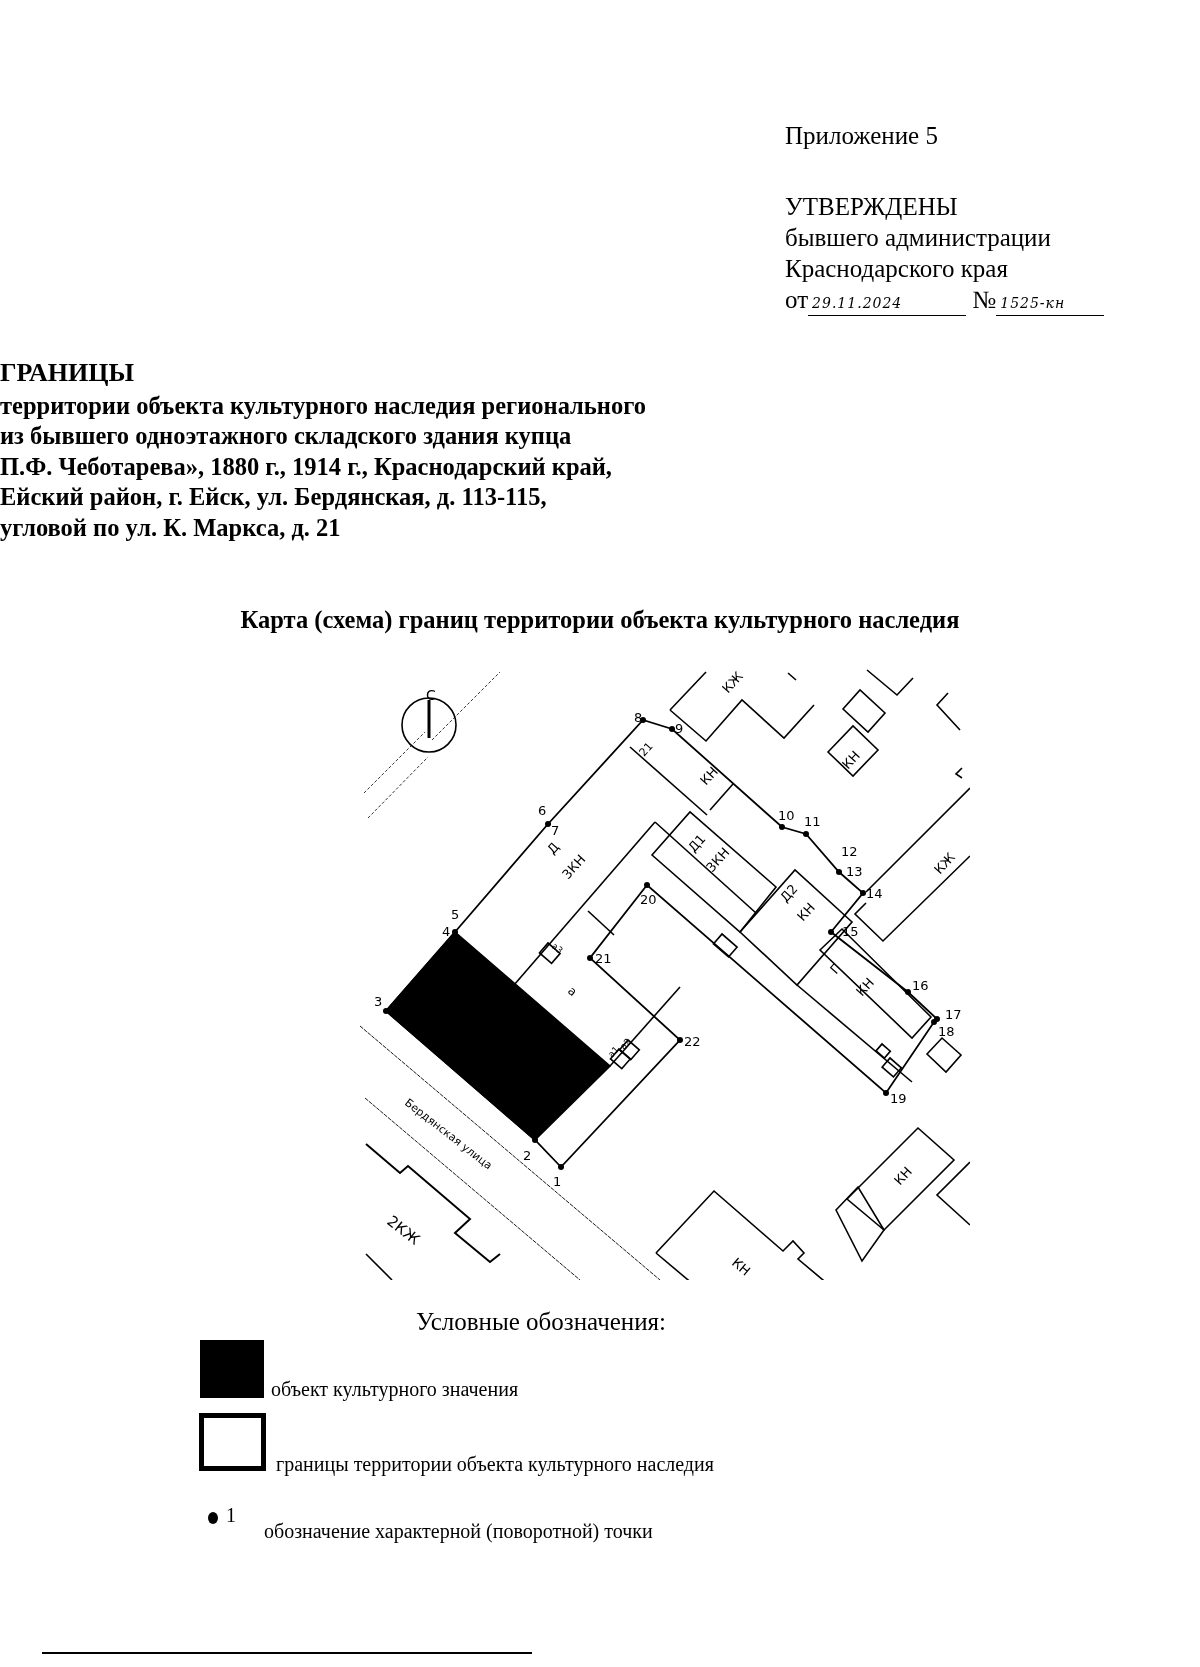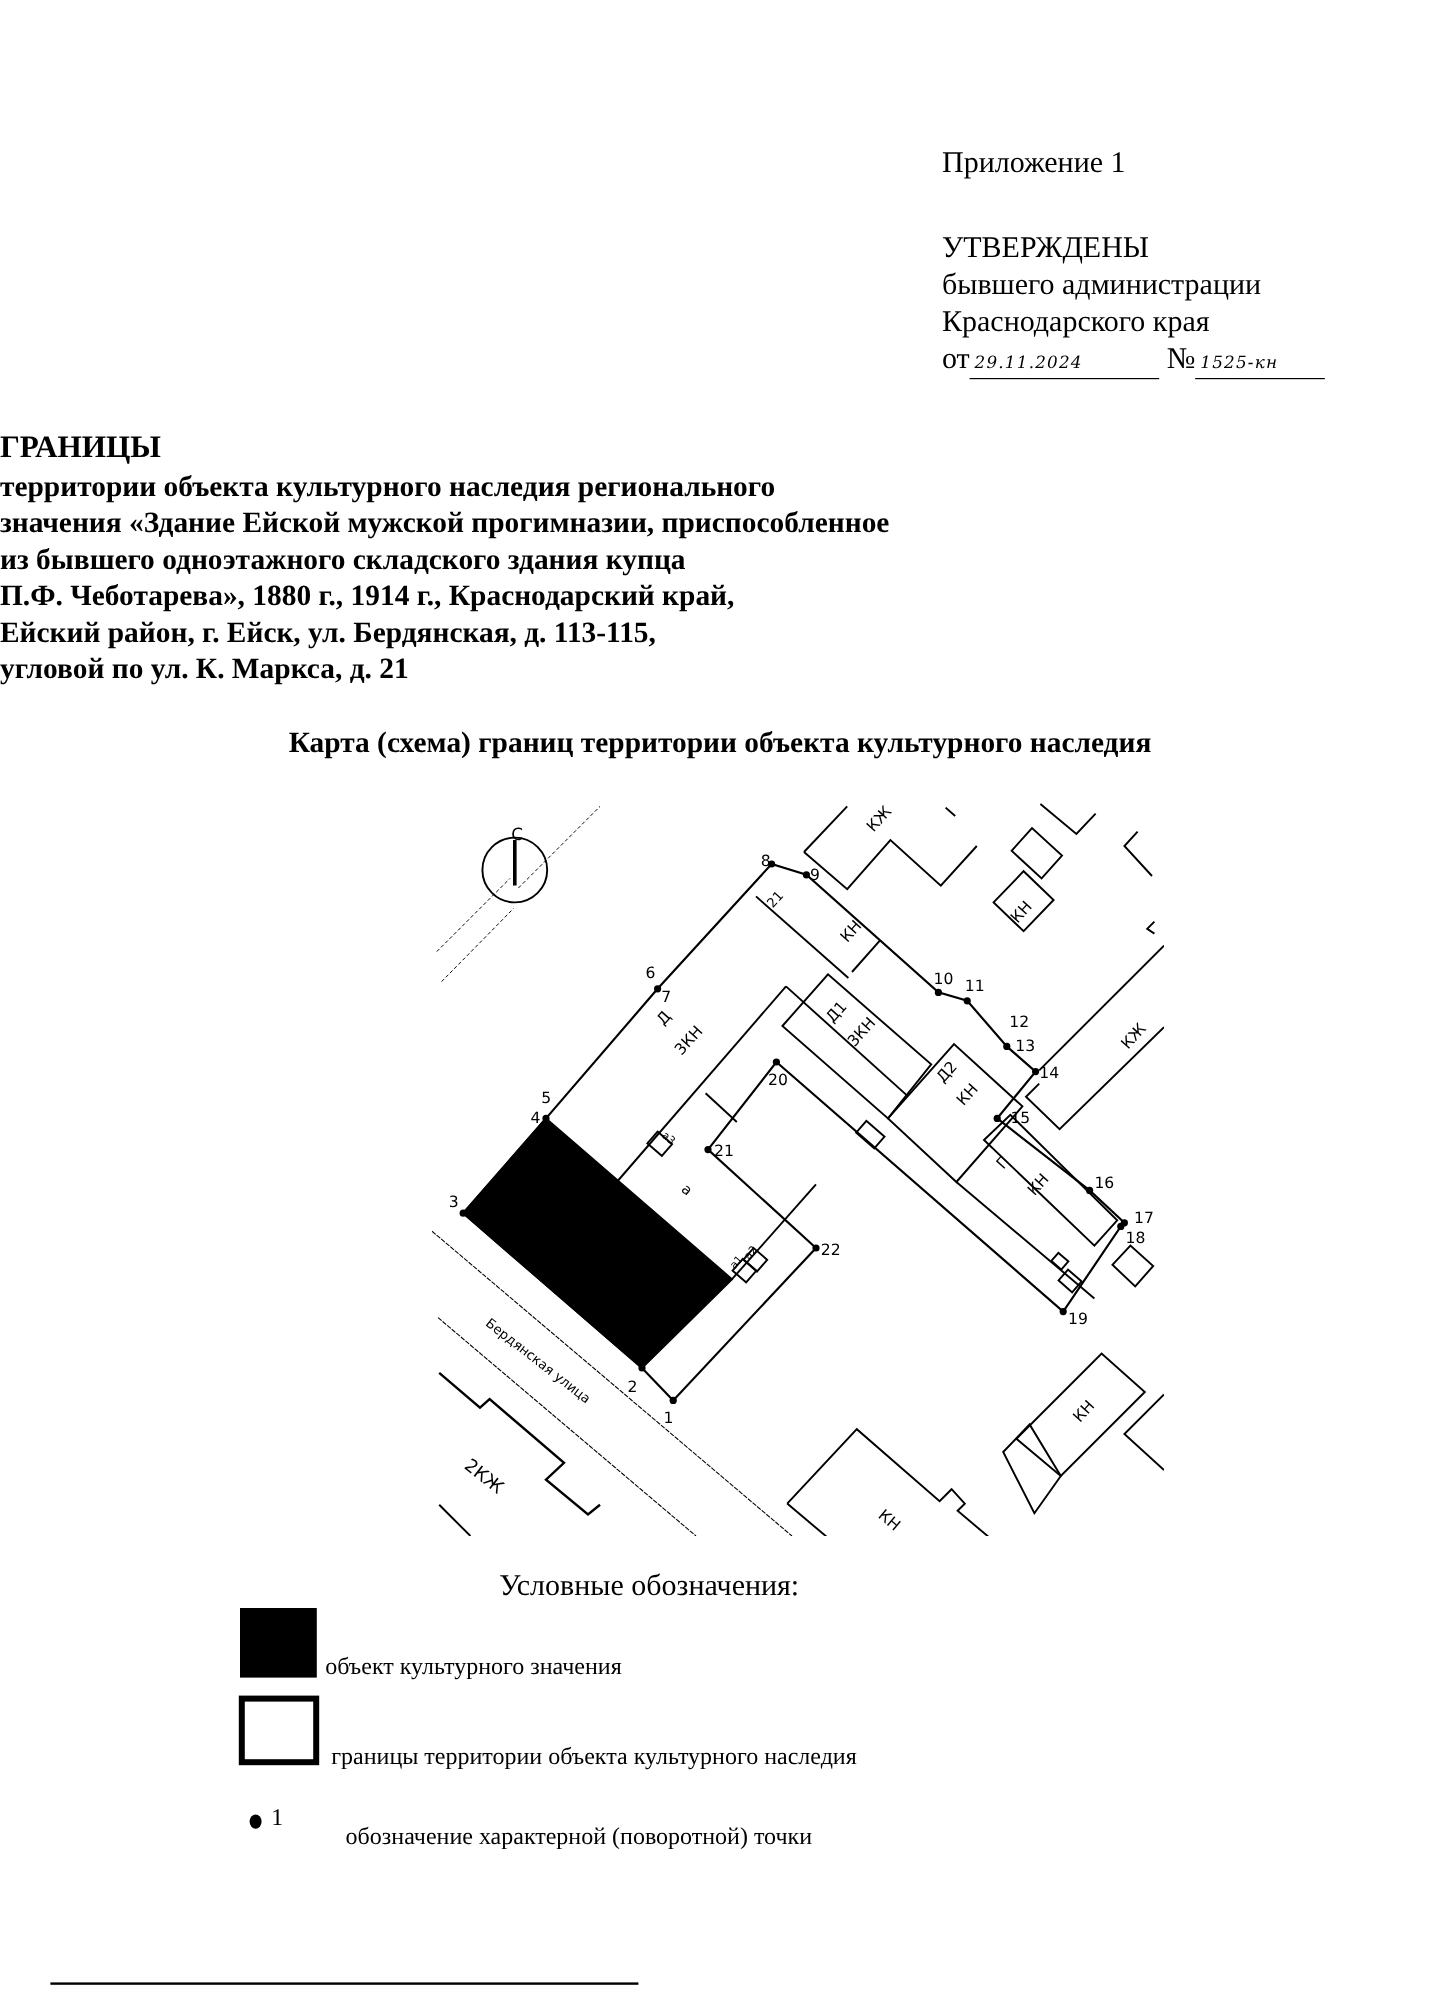--- a/index.html
+++ b/index.html
@@ -22,35 +22,34 @@
   .legend-label { font-size: 20px; white-space: nowrap; }
   .legend-dot { left: 208px; top: 1512px; width: 10px; height: 12px; border-radius: 50%; background: #000; }
   .legend-dot-num { left: 226px; top: 1504px; font-size: 20px; }
   .footer-rule { left: 42px; top: 1652px; width: 490px; height: 2px; background: #000; }
   svg text { font-family: "DejaVu Sans", sans-serif; }
 </style>
 </head>
 <body>
 
 <div class="abs approval">
-  <div class="line">Приложение 1</div>
+  <div class="line">Приложение 5</div>
   <div class="gap"></div>
   <div class="line">УТВЕРЖДЕНЫ</div>
   <div class="line">бывшего администрации</div>
   <div class="line">Краснодарского края</div>
   <div class="line">
     <span>от</span><span class="hand hand-field" style="width:150px;">29.11.2024</span>
     <span>№</span><span class="hand hand-field" style="width:100px;">1525-кн</span>
   </div>
 </div>
 
 <div class="abs title-block">
   <div class="title-main">ГРАНИЦЫ</div>
   <div>территории объекта культурного наследия регионального</div>
-  <div>значения «Здание Ейской мужской прогимназии, приспособленное</div>
   <div>из бывшего одноэтажного складского здания купца</div>
   <div>П.Ф. Чеботарева», 1880 г., 1914 г., Краснодарский край,</div>
   <div>Ейский район, г. Ейск, ул. Бердянская, д. 113-115,</div>
   <div>угловой по ул. К. Маркса, д. 21</div>
 </div>
 
 <div class="abs map-caption">Карта (схема) границ территории объекта культурного наследия</div>
 
 <svg class="abs map" viewBox="0 0 1200 1667" width="1200" height="1667">
   <defs>
@@ -189,15 +188,15 @@
 <div class="abs legend-title">Условные обозначения:</div>
 
 <div class="abs legend-swatch-filled"></div>
 <div class="abs legend-label" style="left:271px; top:1378px;">объект культурного значения</div>
 
 <div class="abs legend-swatch-outline"></div>
 <div class="abs legend-label" style="left:276px; top:1453px;text-align:right;">границы территории объекта культурного наследия</div>
 
 <div class="abs legend-dot"></div>
 <div class="abs legend-dot-num">1</div>
-<div class="abs legend-label" style="left:288px; top:1520px;">обозначение характерной (поворотной) точки</div>
+<div class="abs legend-label" style="left:264px; top:1520px;">обозначение характерной (поворотной) точки</div>
 
 <div class="abs footer-rule"></div>
 
 </body></html>

